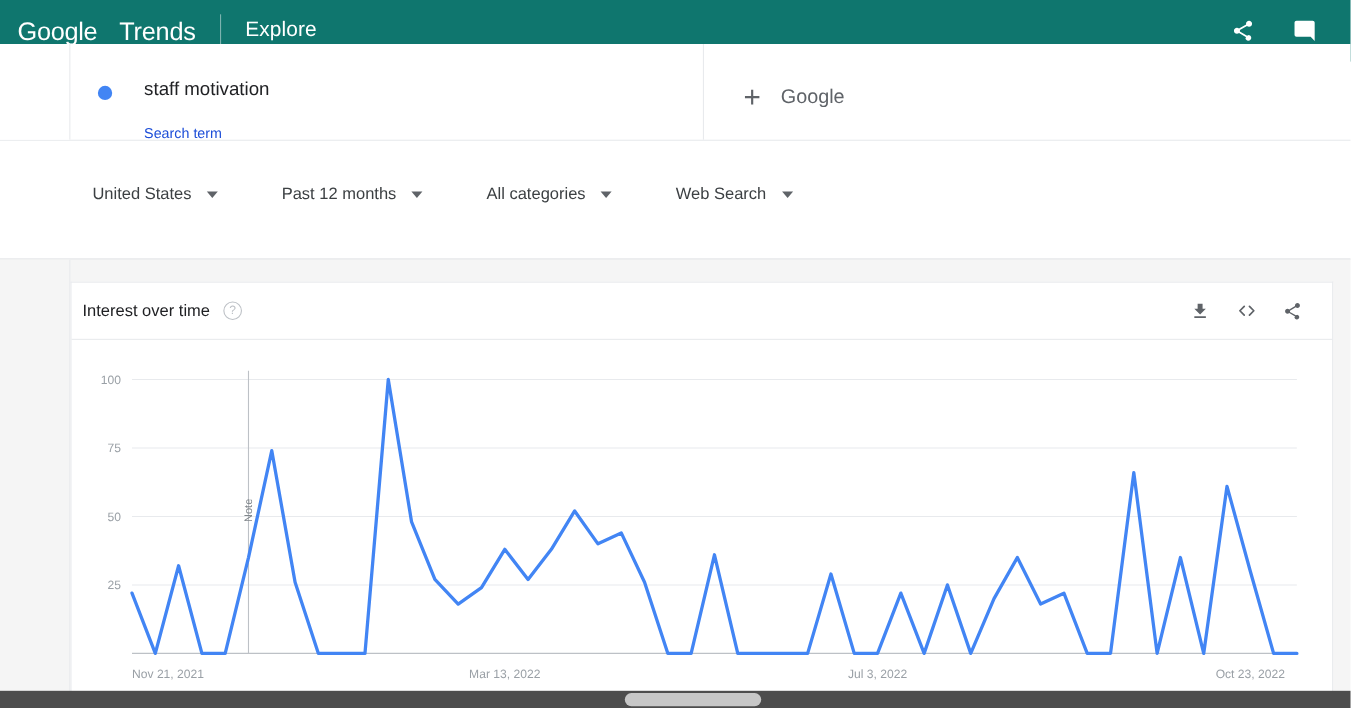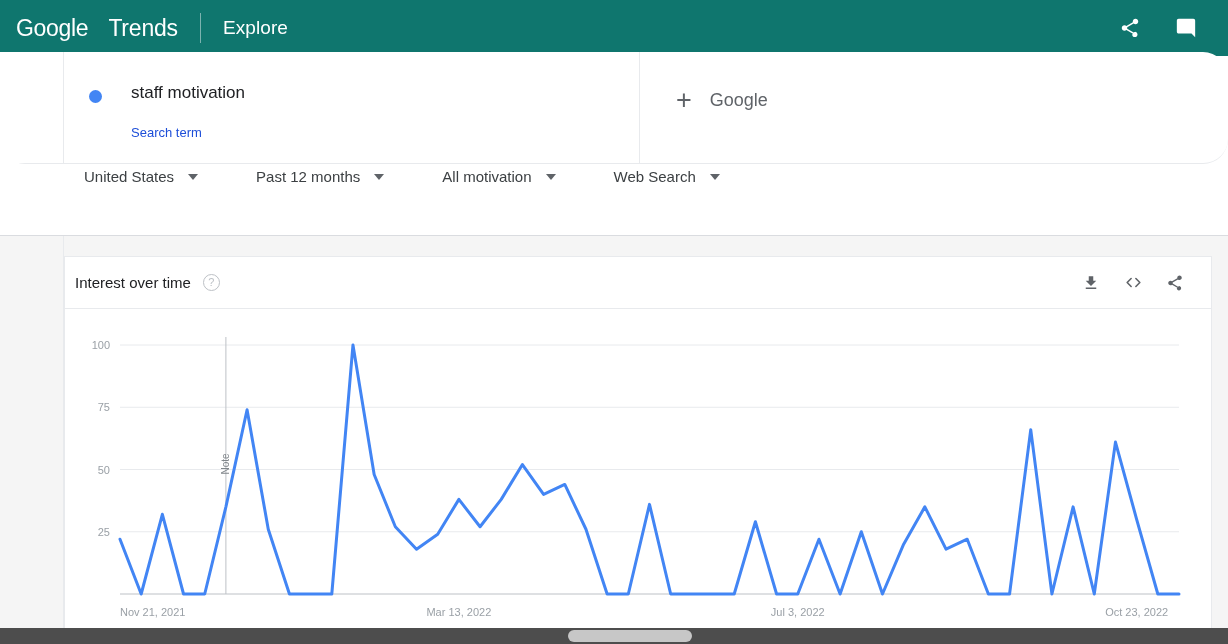--- a/index.html
+++ b/index.html
@@ -62,26 +62,25 @@
   }
   .hicon {
     width: 40px; height: 40px;
     display: flex; align-items: center; justify-content: center;
     cursor: pointer;
     margin-left: 16px;
   }
 
   
   .terms-row {
-    position: absolute; top: 52px; left: 0;
-    width: 1228px; height: 112px;
+    position: absolute; top: 40px; left: 0;
+    width: 1228px; height: 88px;
     background: #ffffff;
     display: flex;
     border-bottom: 1px solid #e8eaed;
-    border-radius: 25px;
   }
   .terms-gutter {
     width: 64px; height: 100%;
     background: #ffffff;
     border-right: 1px solid #e8eaed;
   }
   .term-card {
     width: 576px; height: 100%;
     border-right: 1px solid #e8eaed;
     padding: 30px 0 0 25px;
@@ -290,21 +289,21 @@
   <div class="filter-bar">
     <div class="filter">
       <span class="filter-label">United States</span>
       <span class="caret"></span>
     </div>
     <div class="filter">
       <span class="filter-label">Past 12 months</span>
       <span class="caret"></span>
     </div>
     <div class="filter">
-      <span class="filter-label">All motivation</span>
+      <span class="filter-label">All categories</span>
       <span class="caret"></span>
     </div>
     <div class="filter">
       <span class="filter-label">Web Search</span>
       <span class="caret"></span>
     </div>
   </div>
 
   <div class="body-area">
     <div class="left-gutter-strip" style="position:absolute;top:0;left:0;height:392px;"></div>

